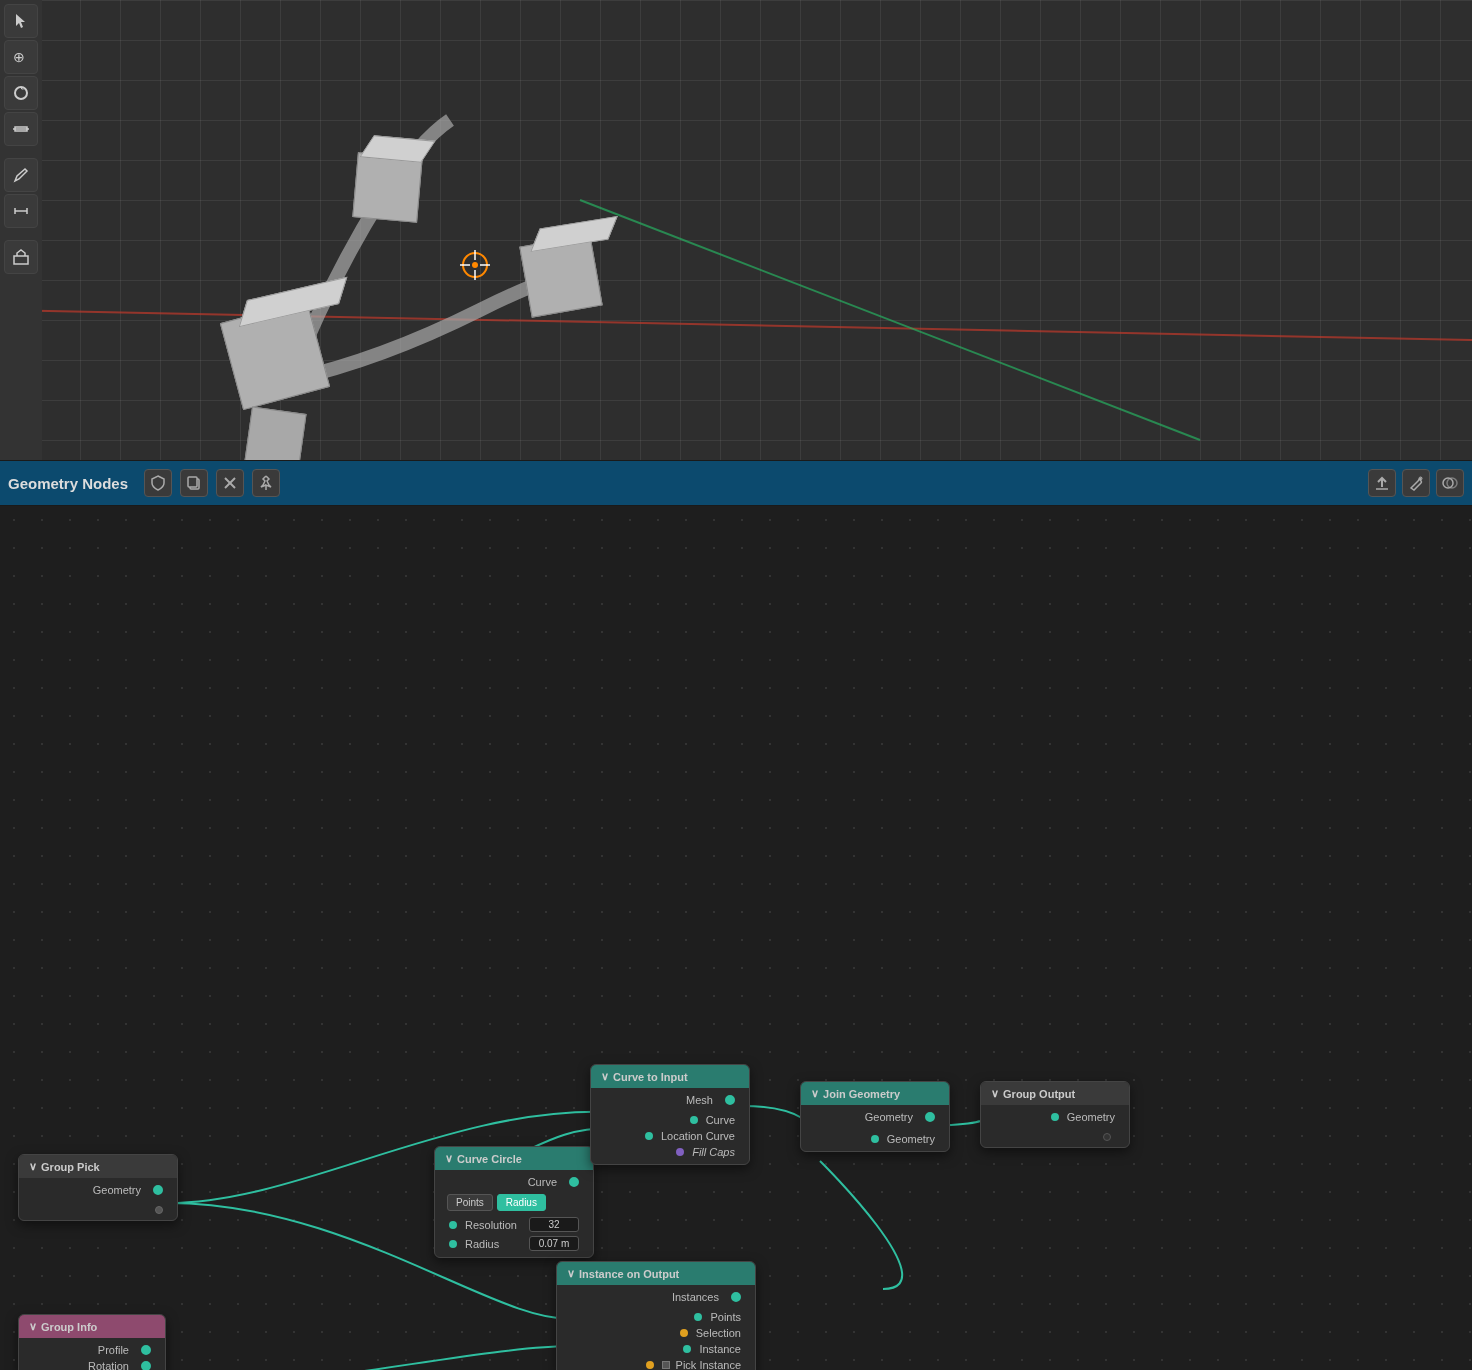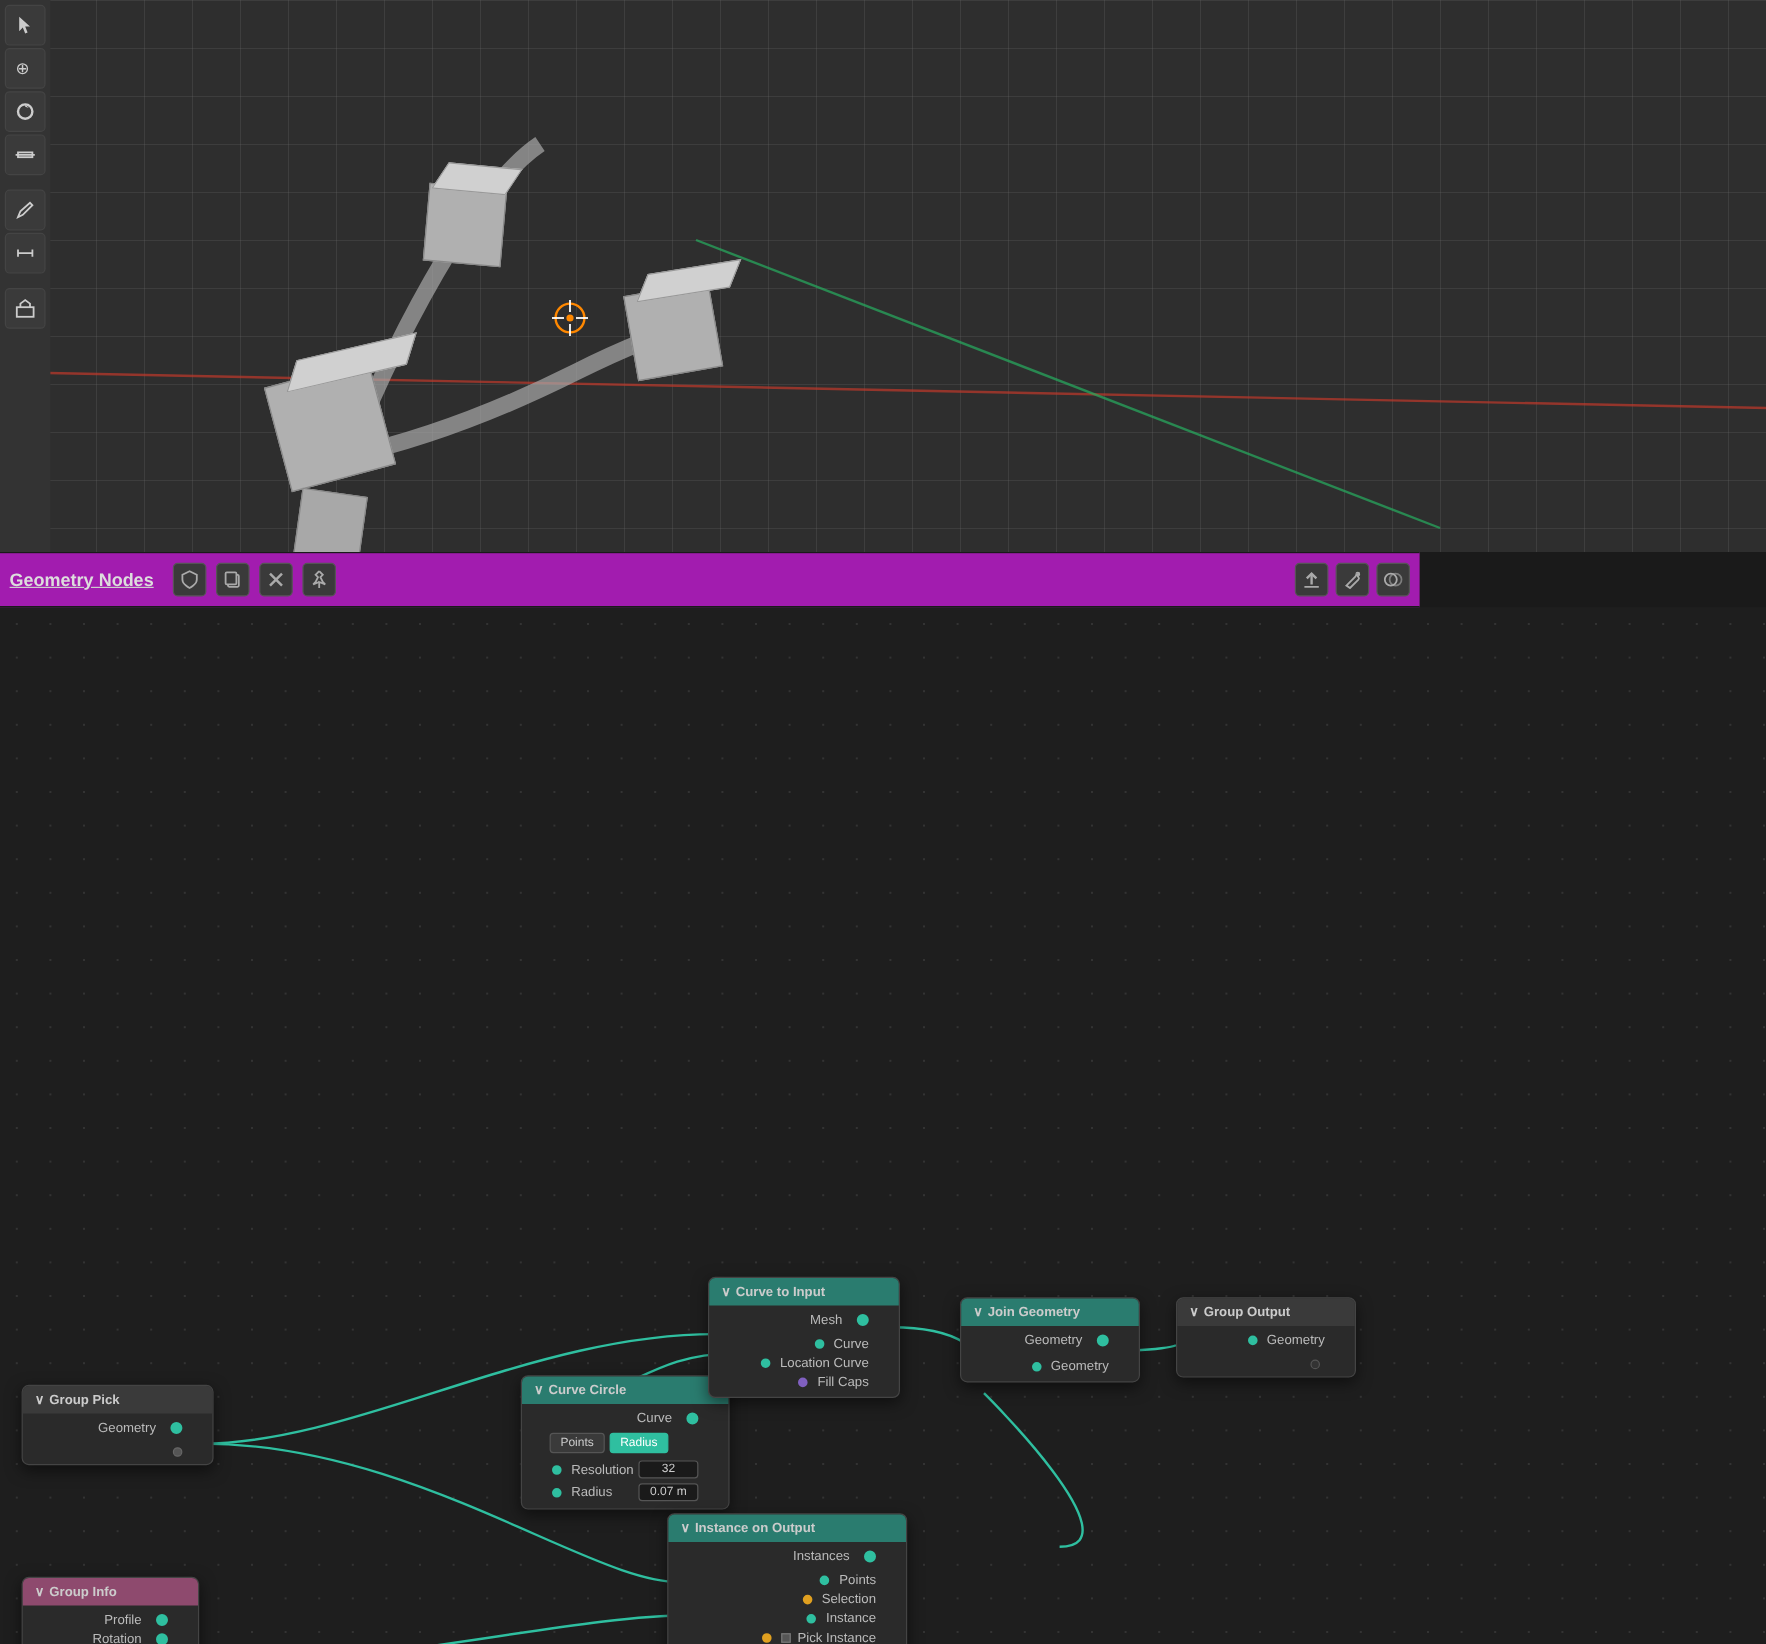--- a/index.html
+++ b/index.html
@@ -57,32 +57,31 @@
       display: flex;
       align-items: center;
       justify-content: center;
       cursor: pointer;
       color: #aaa;
       font-size: 16px;
     }
 
     
     #node-header {
-      width: 1183px;
+      width: 1472px;
       height: 46px;
-      background: #a21caf;
+      background: #0c4a6e;
       border-top: 1px solid #1a1a1a;
       border-bottom: 1px solid #1a1a1a;
       display: flex;
       align-items: center;
       padding: 0 8px;
       gap: 8px;
       z-index: 20;
       position: relative;
-      text-decoration: underline;
     }
 
     #node-header-title {
       font-size: 15px;
       font-weight: bold;
       color: #ddd;
       margin-right: 8px;
     }
 
     .header-icon-btn {
@@ -149,21 +148,21 @@
       align-items: center;
       gap: 4px;
       cursor: move;
     }
 
     .node-header-teal { background: #2a7c6f; }
     .node-header-pink { background: #8e4a6e; }
     .node-header-dark { background: #3a3a3a; }
 
     .node-body {
-      padding: 4px 15px;
+      padding: 4px 4px;
     }
 
     
     .socket {
       width: 10px;
       height: 10px;
       border-radius: 50%;
       border: 2px solid;
       flex-shrink: 0;
       cursor: pointer;
@@ -471,21 +470,21 @@
       <div class="node-input-row">
         <div class="socket socket-teal" style="width:8px;height:8px;margin-right:4px;"></div>
         <span style="color:#bbb;">Curve</span>
       </div>
       <div class="node-input-row">
         <div class="socket socket-teal" style="width:8px;height:8px;margin-right:4px;"></div>
         <span style="color:#bbb;">Location Curve</span>
       </div>
       <div class="node-input-row">
         <div class="socket socket-purple" style="width:8px;height:8px;margin-right:4px;border-radius:50%;background:#8060c0;border:2px solid #8060c0;"></div>
-        <span style="color:#bbb;">Fill Caps</span>
+        <span style="color:#bbb;font-style:italic;">Fill Caps</span>
       </div>
     </div>
   </div>
 
   <div class="node" style="left: 800px; top: 575px; min-width: 150px;">
     <div class="node-header node-header-teal">
       <span>∨</span>
       <span>Join Geometry</span>
     </div>
     <div class="node-body">

